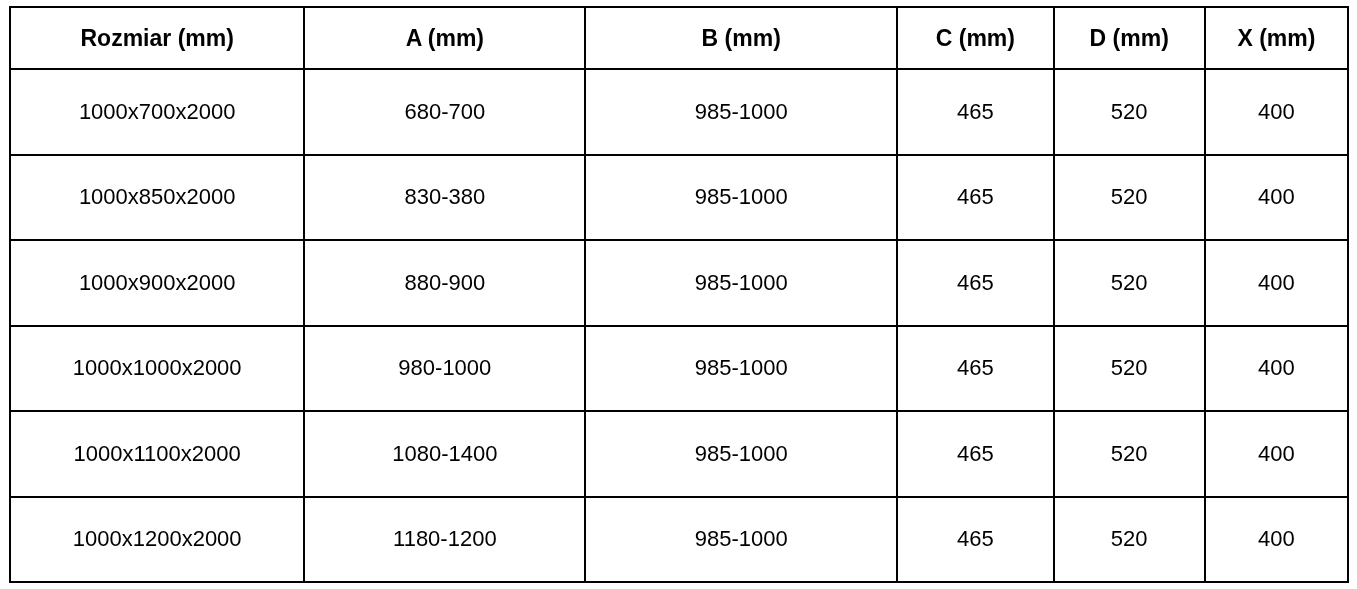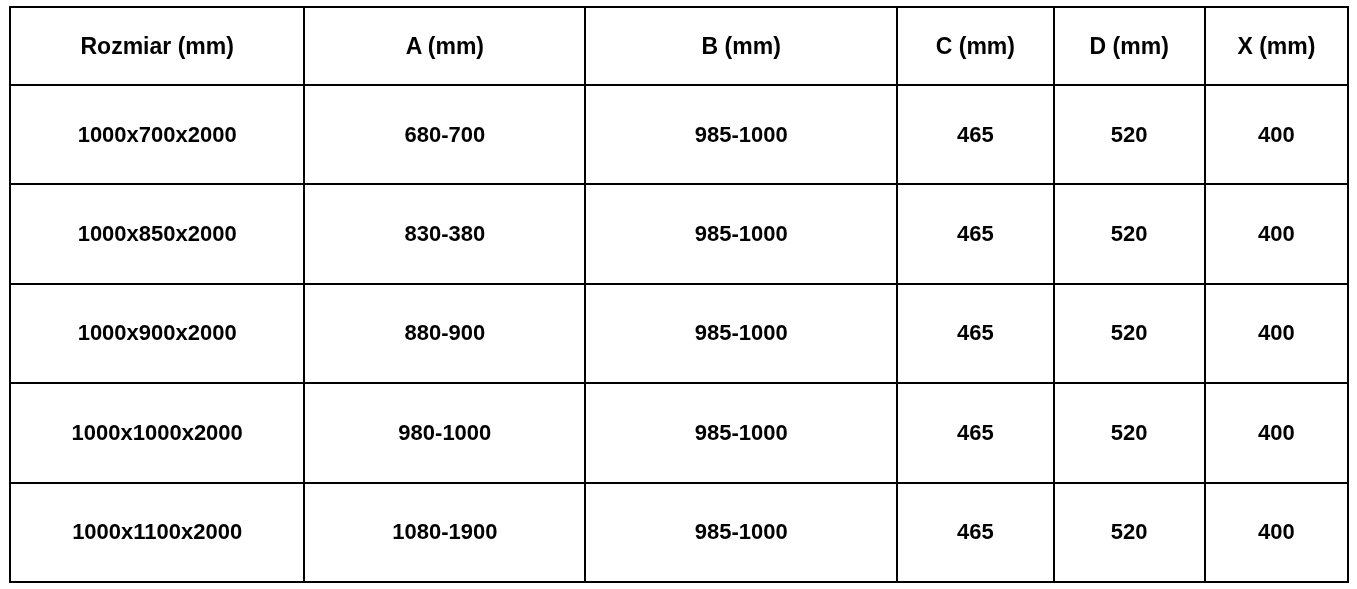--- a/index.html
+++ b/index.html
@@ -24,32 +24,32 @@
     border-collapse: collapse;
     table-layout: fixed;
     background: #ffffff;
   }
   table.spec-table th,
   table.spec-table td {
     border: 2.5px solid #000000;
     text-align: center;
     vertical-align: middle;
     color: #000000;
-    padding: 8px;
+    padding: 0;
     overflow: hidden;
     white-space: nowrap;
   }
   table.spec-table th {
     font-size: 23px;
     font-weight: bold;
     height: 60px;
   }
   table.spec-table td {
     font-size: 22px;
-    font-weight: bold;
+    font-weight: normal;
     height: 62px;
   }
   col.c-rozmiar { width: 22.0%; }
   col.c-a       { width: 21.0%; }
   col.c-b       { width: 23.3%; }
   col.c-c       { width: 11.7%; }
   col.c-d       { width: 11.3%; }
   col.c-x       { width: 10.7%; }
 </style>
 </head>
@@ -103,21 +103,29 @@
       <tr>
         <td>1000x1000x2000</td>
         <td>980-1000</td>
         <td>985-1000</td>
         <td>465</td>
         <td>520</td>
         <td>400</td>
       </tr>
       <tr>
         <td>1000x1100x2000</td>
-        <td>1080-1900</td>
+        <td>1080-1400</td>
+        <td>985-1000</td>
+        <td>465</td>
+        <td>520</td>
+        <td>400</td>
+      </tr>
+      <tr>
+        <td>1000x1200x2000</td>
+        <td>1180-1200</td>
         <td>985-1000</td>
         <td>465</td>
         <td>520</td>
         <td>400</td>
       </tr>
     </tbody>
   </table>
 </div>
 
 </body></html>

